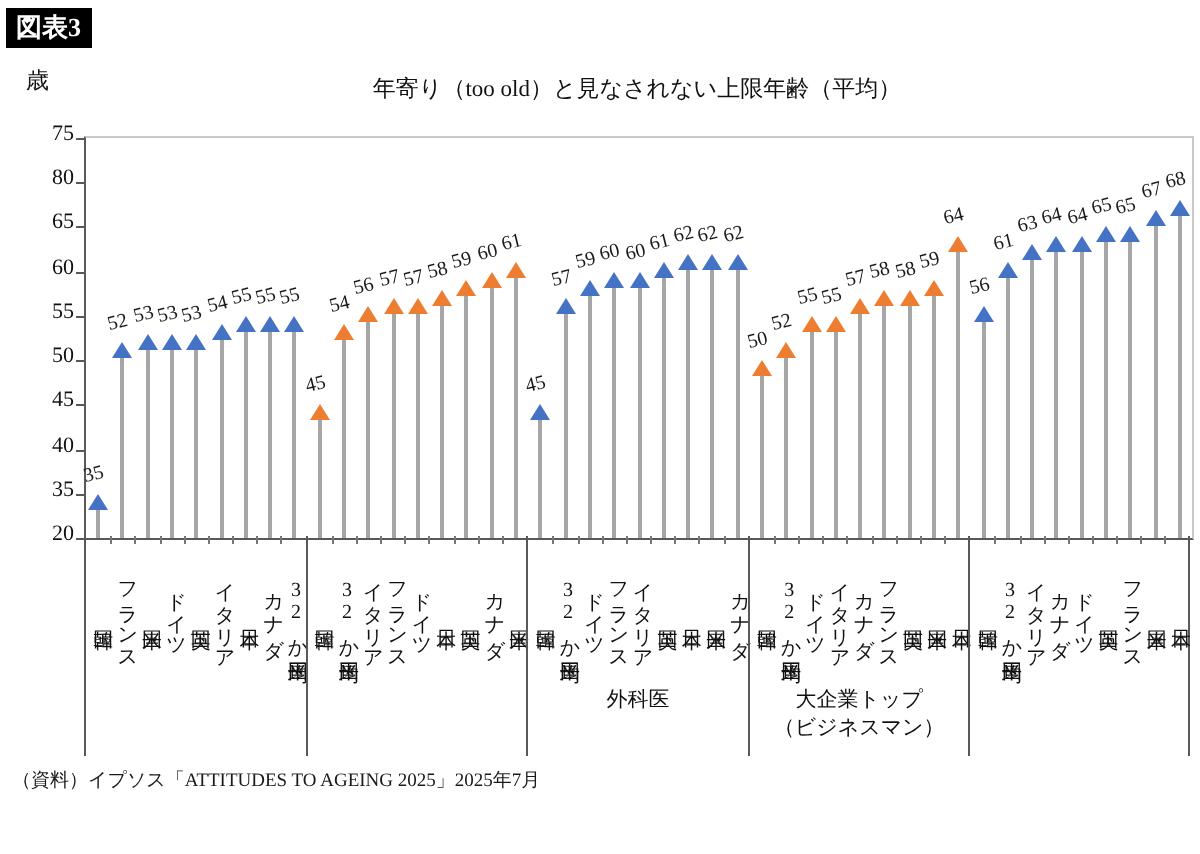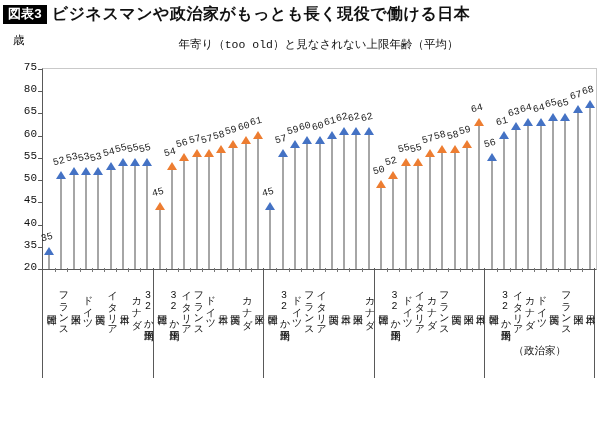--- a/index.html
+++ b/index.html
@@ -1,17 +1,17 @@
 <!DOCTYPE html>
 <html><head>
 <meta charset="utf-8">
 <style>
   html,body{margin:0;padding:0;background:#fff;}
   .fig{position:relative;width:600px;height:427px;background:#fff;overflow:hidden;
-       font-family:Liberation Mono, monospace;color:#111;}
+       font-family:Liberation Serif, serif;color:#111;}
   .fig-header{position:absolute;top:4px;left:3px;display:flex;align-items:center;gap:5px;}
   .badge{background:#000;color:#fff;font-weight:bold;font-size:13px;padding:2px 5px;line-height:1.2;}
   .fig-title{font-size:16px;font-weight:bold;letter-spacing:0.5px;}
   .axis-unit{position:absolute;left:13px;top:33px;font-size:11.5px;}
   .subtitle{position:absolute;left:42px;top:37px;width:553px;text-align:center;font-size:11.5px;}
   .yaxis{position:absolute;left:0;top:68px;width:37px;height:200px;}
   .ytick-label{position:absolute;right:0;width:100%;text-align:right;font-size:11px;line-height:1;}
   .plot{position:absolute;left:42px;top:68px;width:553px;height:200px;box-sizing:content-box;
         border-left:1px solid #595959;border-bottom:1px solid #595959;
         border-top:1px solid #c9c9c9;border-right:1px solid #c9c9c9;}
@@ -31,21 +31,20 @@
   .gname{position:absolute;top:76px;left:0;width:100%;text-align:center;font-size:10.5px;line-height:1.35;}
   .notes{position:absolute;left:6px;top:384px;right:4px;font-size:9.5px;line-height:1.55;color:#1a1a1a;}
   .note-text{margin:0;}
 </style>
 </head>
 <body>
 
 <div class="fig">
   <div class="fig-header">
     <span class="badge">図表3</span>
-    <span class="fig-title">ビジネスマンや政治家がもっとも長く現役で働ける日本</span>
   </div>
   <div class="axis-unit">歳</div>
   <div class="subtitle">年寄り（too old）と見なされない上限年齢（平均）</div>
   <div class="yaxis">
       <div class="ytick-label" style="top: 194px;">20</div>
       <div class="ytick-label" style="top: 171.778px;">35</div>
       <div class="ytick-label" style="top: 149.556px;">40</div>
       <div class="ytick-label" style="top: 127.333px;">45</div>
       <div class="ytick-label" style="top: 105.111px;">50</div>
       <div class="ytick-label" style="top: 82.8889px;">55</div>
@@ -257,20 +256,23 @@
           <div class="clabel">カナダ</div>
         </div>
         <div class="ctick" style="left: 11.1111%;"></div>
         <div class="ctick" style="left: 22.2222%;"></div>
         <div class="ctick" style="left: 33.3333%;"></div>
         <div class="ctick" style="left: 44.4444%;"></div>
         <div class="ctick" style="left: 55.5556%;"></div>
         <div class="ctick" style="left: 66.6667%;"></div>
         <div class="ctick" style="left: 77.7778%;"></div>
         <div class="ctick" style="left: 88.8889%;"></div>
+        <div class="gname">
+          <div class="gname-line">外科医</div>
+        </div>
       </div>
       <div class="gcell">
         <div class="crow">
           <div class="clabel">韓国</div>
           <div class="clabel">32か国平均</div>
           <div class="clabel">ドイツ</div>
           <div class="clabel">イタリア</div>
           <div class="clabel">カナダ</div>
           <div class="clabel">フランス</div>
           <div class="clabel">英国</div>
@@ -278,20 +280,24 @@
           <div class="clabel">日本</div>
         </div>
         <div class="ctick" style="left: 11.1111%;"></div>
         <div class="ctick" style="left: 22.2222%;"></div>
         <div class="ctick" style="left: 33.3333%;"></div>
         <div class="ctick" style="left: 44.4444%;"></div>
         <div class="ctick" style="left: 55.5556%;"></div>
         <div class="ctick" style="left: 66.6667%;"></div>
         <div class="ctick" style="left: 77.7778%;"></div>
         <div class="ctick" style="left: 88.8889%;"></div>
+        <div class="gname">
+          <div class="gname-line">大企業トップ</div>
+          <div class="gname-line">（ビジネスマン）</div>
+        </div>
       </div>
       <div class="gcell last">
         <div class="crow">
           <div class="clabel">韓国</div>
           <div class="clabel">32か国平均</div>
           <div class="clabel">イタリア</div>
           <div class="clabel">カナダ</div>
           <div class="clabel">ドイツ</div>
           <div class="clabel">英国</div>
           <div class="clabel">フランス</div>
@@ -300,19 +306,19 @@
         </div>
         <div class="ctick" style="left: 11.1111%;"></div>
         <div class="ctick" style="left: 22.2222%;"></div>
         <div class="ctick" style="left: 33.3333%;"></div>
         <div class="ctick" style="left: 44.4444%;"></div>
         <div class="ctick" style="left: 55.5556%;"></div>
         <div class="ctick" style="left: 66.6667%;"></div>
         <div class="ctick" style="left: 77.7778%;"></div>
         <div class="ctick" style="left: 88.8889%;"></div>
         <div class="gname">
-          <div class="gname-line">（政治家）</div>
         </div>
       </div>
     </div>
   <div class="notes">
+    <p class="note-text">（資料）イプソス「ATTITUDES TO AGEING 2025」2025年7月</p>
   </div>
 </div>
 
 </body></html>

